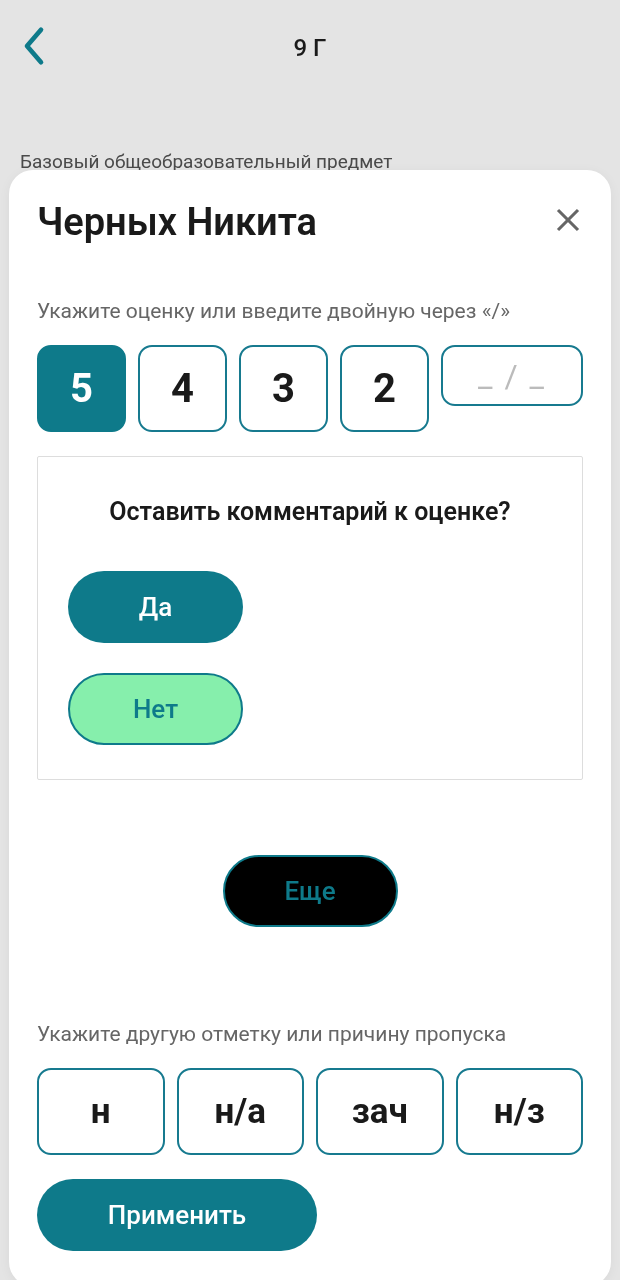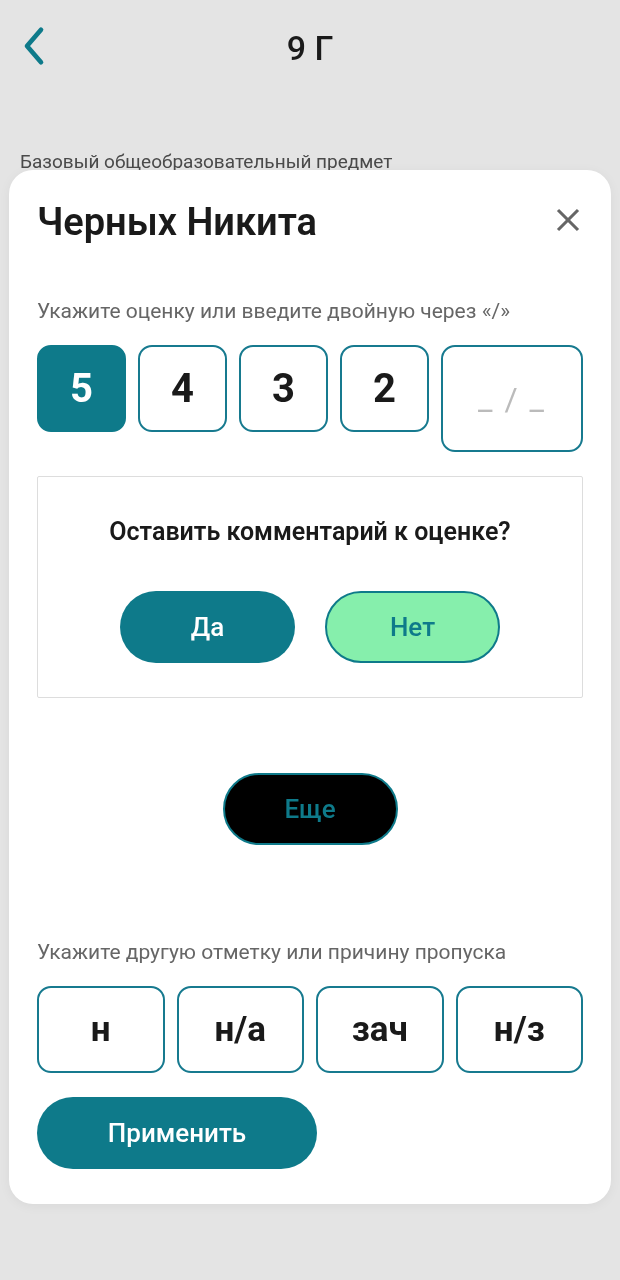--- a/index.html
+++ b/index.html
@@ -27,21 +27,21 @@
       color: #0e7a8a;
     }
     .back-icon svg {
       width: 28px;
       height: 42px;
     }
     .header-title {
       position: absolute;
       left: 50%;
       transform: translateX(-50%);
-      font-size: 34px;
+      font-size: 24px;
       font-weight: 500;
       color: #1a1a1a;
     }
     .subject-text {
       padding: 55px 20px 10px;
       font-size: 19px;
       color: #4a4a4a;
     }
     .modal {
       position: absolute;
@@ -96,21 +96,21 @@
       justify-content: center;
       cursor: pointer;
     }
     .grade-btn.selected {
       background: #0e7a8a;
       color: #fff;
       border-color: #0e7a8a;
     }
     .grade-input {
       flex: 1;
-      height: 107px;
+      height: 61px;
       border: 2px solid #177a8f;
       border-radius: 14px;
       background: #fff;
       display: flex;
       align-items: center;
       justify-content: center;
       font-size: 32px;
       color: #bbb;
       cursor: text;
       letter-spacing: 2px;
@@ -125,20 +125,21 @@
     .comment-prompt {
       font-size: 25px;
       font-weight: 600;
       color: #1a1a1a;
       margin-bottom: 45px;
     }
     .comment-buttons {
       display: flex;
       gap: 30px;
       justify-content: center;
+      flex-direction: column;
     }
     .btn-yes {
       width: 175px;
       height: 72px;
       background: #0e7a8a;
       color: #fff;
       border: none;
       border-radius: 40px;
       font-size: 26px;
       font-weight: 500;

